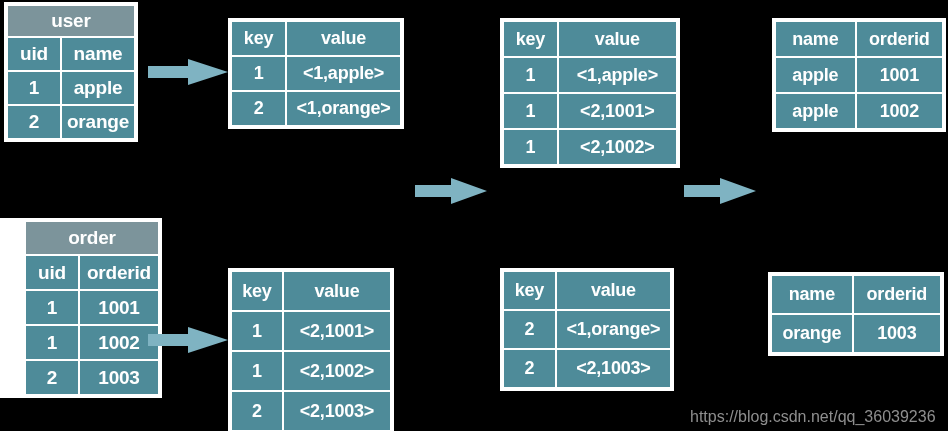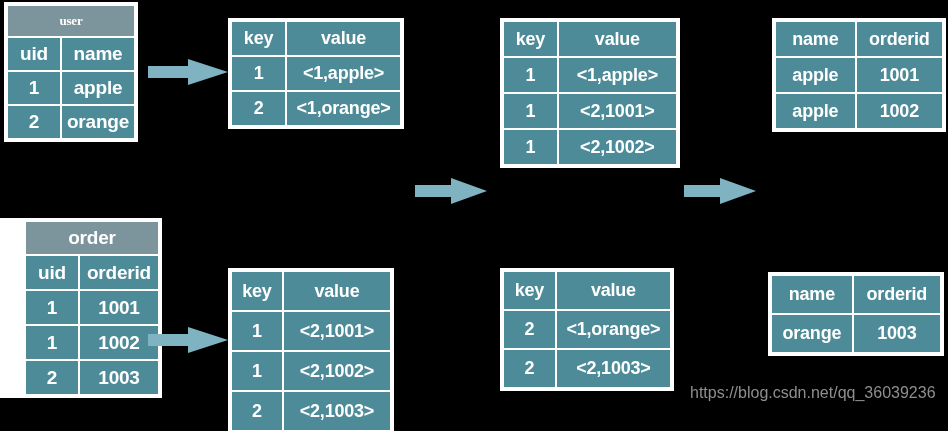--- a/index.html
+++ b/index.html
@@ -42,21 +42,21 @@
   .tbl td.title-cell {
     background: #7c949b;
   }
   .tbl td.hdr {
     background: #4e8b99;
   }
 
   
   .t-user    { left: 4px;   top: 2px;   width: 130px; }
   .t-user td { height: 30px; font-size: 19px; }
-  .t-user td.title-cell { height: 28px; font-size: 13px; font-family: Liberation Serif, serif; }
+  .t-user td.title-cell { height: 28px; font-size: 19px; }
 
   .t-order    { left: 0px;  top: 218px; width: 136px; padding-left: 24px; }
   .t-order td { height: 31px; font-size: 19px; }
   .t-order td.title-cell { height: 30px; font-size: 19px; }
 
   .t-kv1    { left: 228px; top: 18px;  width: 172px; }
   .t-kv1 td { height: 31px; font-size: 18px; }
 
   .t-kv2    { left: 500px; top: 18px;  width: 176px; }
   .t-kv2 td { height: 32px; font-size: 18px; }
@@ -276,15 +276,15 @@
       <path d="M0 9 L36 9 L36 2 L72 15 L36 28 L36 21 L0 21 Z" fill="#7fb3c2"></path>
     </svg>
   </div>
 
   <div class="arrow" style="left:684px; top:176px;">
     <svg width="72" height="30" viewBox="0 0 72 30" aria-hidden="true">
       <path d="M0 9 L36 9 L36 2 L72 15 L36 28 L36 21 L0 21 Z" fill="#7fb3c2"></path>
     </svg>
   </div>
 
-  <div class="watermark" style="left:690px; top:384px;">https://blog.csdn.net/qq_36039236</div>
+  <div class="watermark" style="left:690px; top:408px;">https://blog.csdn.net/qq_36039236</div>
 
 </div>
 
 </body></html>

